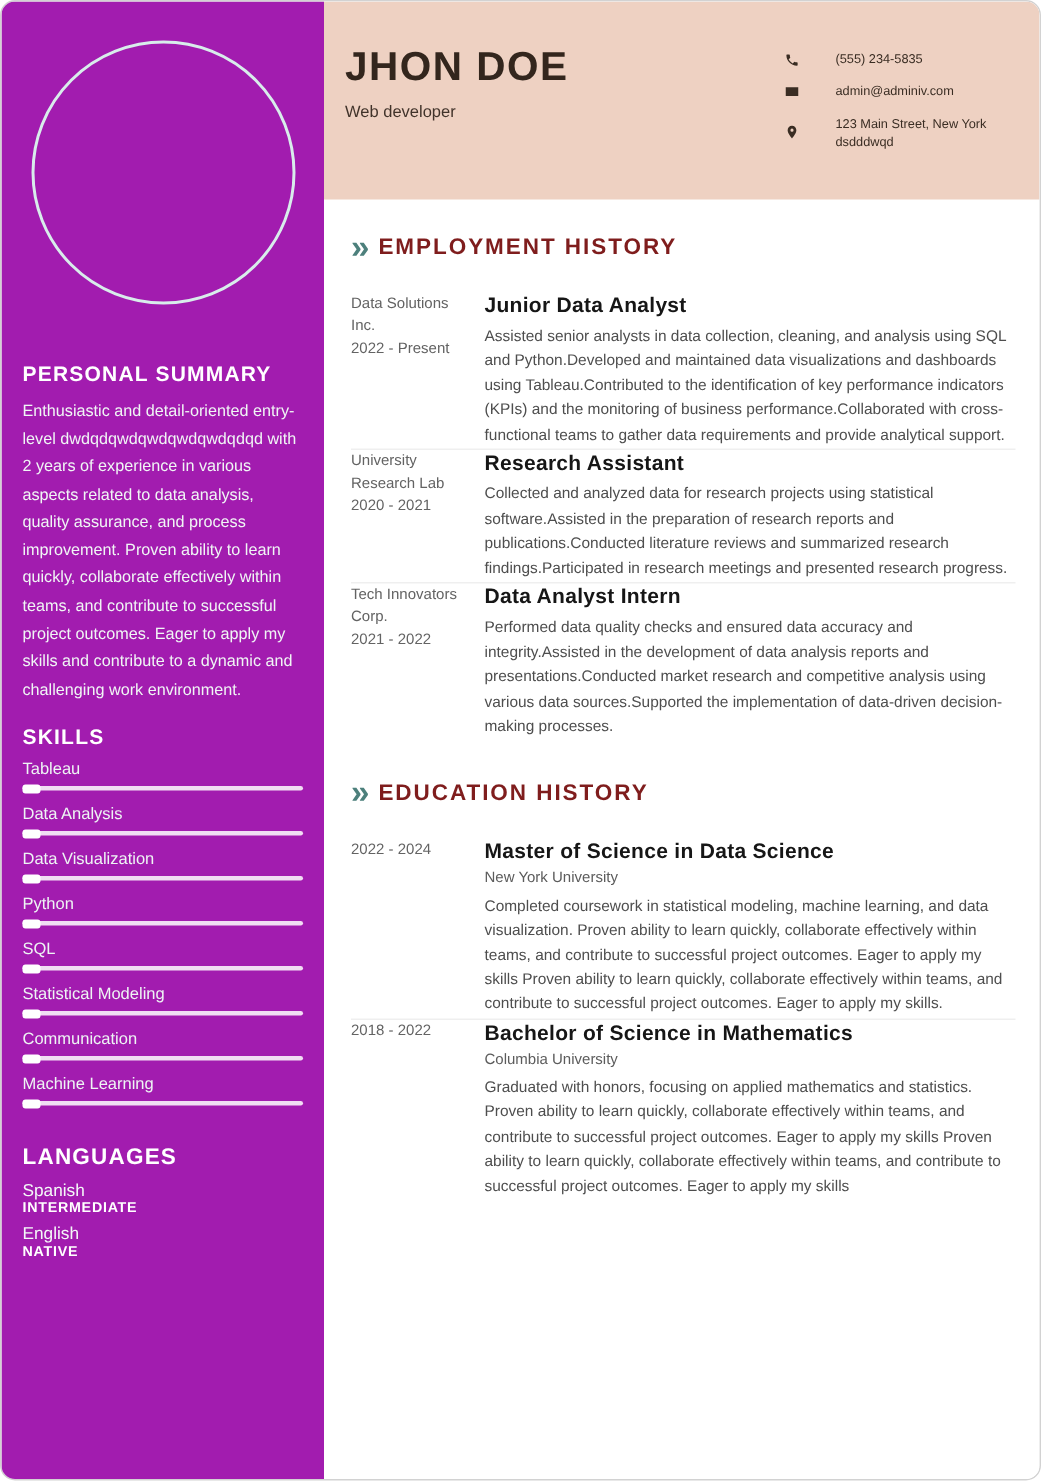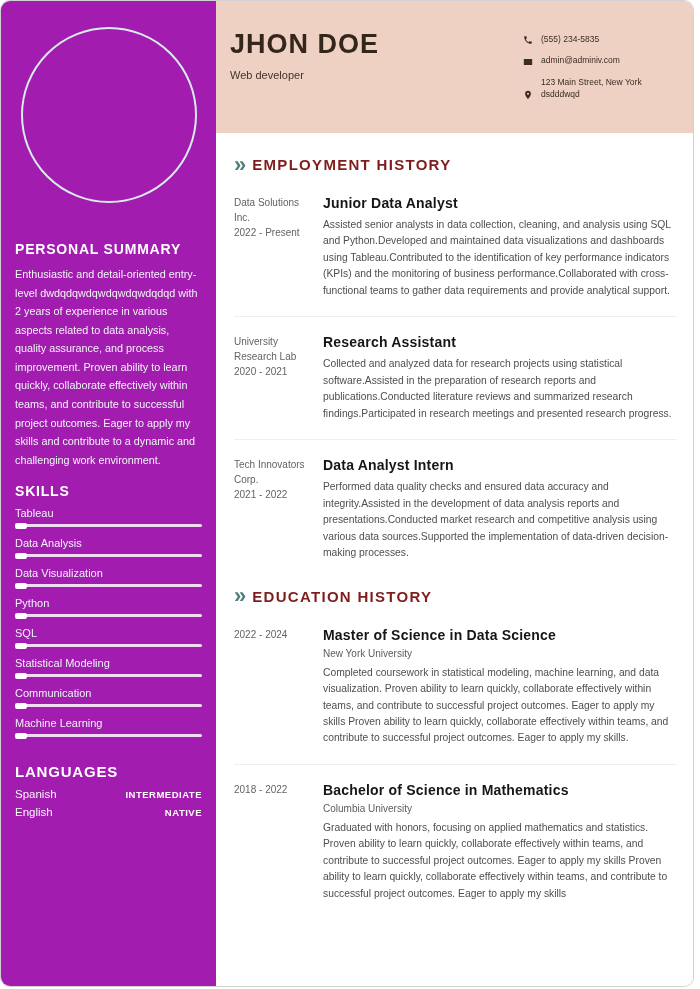--- a/index.html
+++ b/index.html
@@ -34,50 +34,51 @@
     background: rgba(255,255,255,0.85); border-radius: 2px;
   }
   .skill-thumb {
     position: absolute; left: 0; top: 0; width: 12px; height: 6px;
     background: #ffffff; border-radius: 2px;
   }
   .languages-heading { margin-top: 24px; font-size: 15px; }
   .lang-row {
     display: flex; justify-content: space-between; align-items: baseline;
     margin-bottom: 6px;
+    flex-direction: column;
   }
   .lang-name { font-size: 11.5px; color: #f4f9f8; }
   .lang-level { font-size: 9.5px; font-weight: 700; letter-spacing: 0.5px; color: #ffffff; }
   
   .main { flex: 1; display: flex; flex-direction: column; background: #fff; }
   .head {
     background: #eed1c2; height: 132px; display: flex;
     padding: 28px 12px 0 14px; justify-content: space-between;
   }
   .head-name {
     font-size: 27px; font-weight: 800; letter-spacing: 1px; color: #33261d;
   }
   .head-role { font-size: 11px; color: #41332a; margin-top: 9px; }
   .head-contact { width: 158px; padding-top: 4px; }
-  .c-row { display: flex; gap: 8px; margin-bottom: 9px; align-items: flex-end; }
+  .c-row { display: flex; gap: 24px; margin-bottom: 9px; align-items: center; }
   .c-icon { width: 10px; min-width: 10px; height: 10px; margin-top: 1px; }
   .c-text { font-size: 8.5px; line-height: 1.45; color: #3a2d23; }
   .content { padding: 0 16px 0 18px; }
   .sec-heading {
     display: flex; align-items: center; gap: 8px; margin-top: 23px; margin-bottom: 22px;
   }
   .chev {
     font-size: 22px; line-height: 16px; font-weight: 700; color: #4d807c;
     letter-spacing: -2px;
   }
   .sec-title {
     font-size: 15px; font-weight: 800; letter-spacing: 1.3px; color: #7f1d1d;
   }
   .entry { display: grid; grid-template-columns: 78px 1fr; column-gap: 11px; }
-  .entry + .entry { border-top: 1px solid #efefef; margin-top: 17px; padding-top: 17px; }
+  .entry + .entry { border-top: 1px solid #efefef; }
   .meta { font-size: 10px; line-height: 1.5; color: #636363; }
   .entry-title { font-size: 14px; font-weight: 700; color: #161616; letter-spacing: 0.2px; }
   .entry-desc { font-size: 10.3px; line-height: 1.6; color: #4e4e4e; margin-top: 6px; }
   .entry-school { font-size: 10px; color: #5c5c5c; margin-top: 5px; }
   .edu-section .sec-heading { margin-top: 26px; }
 </style>
 </head>
 <body>
 
 <div class="card">

